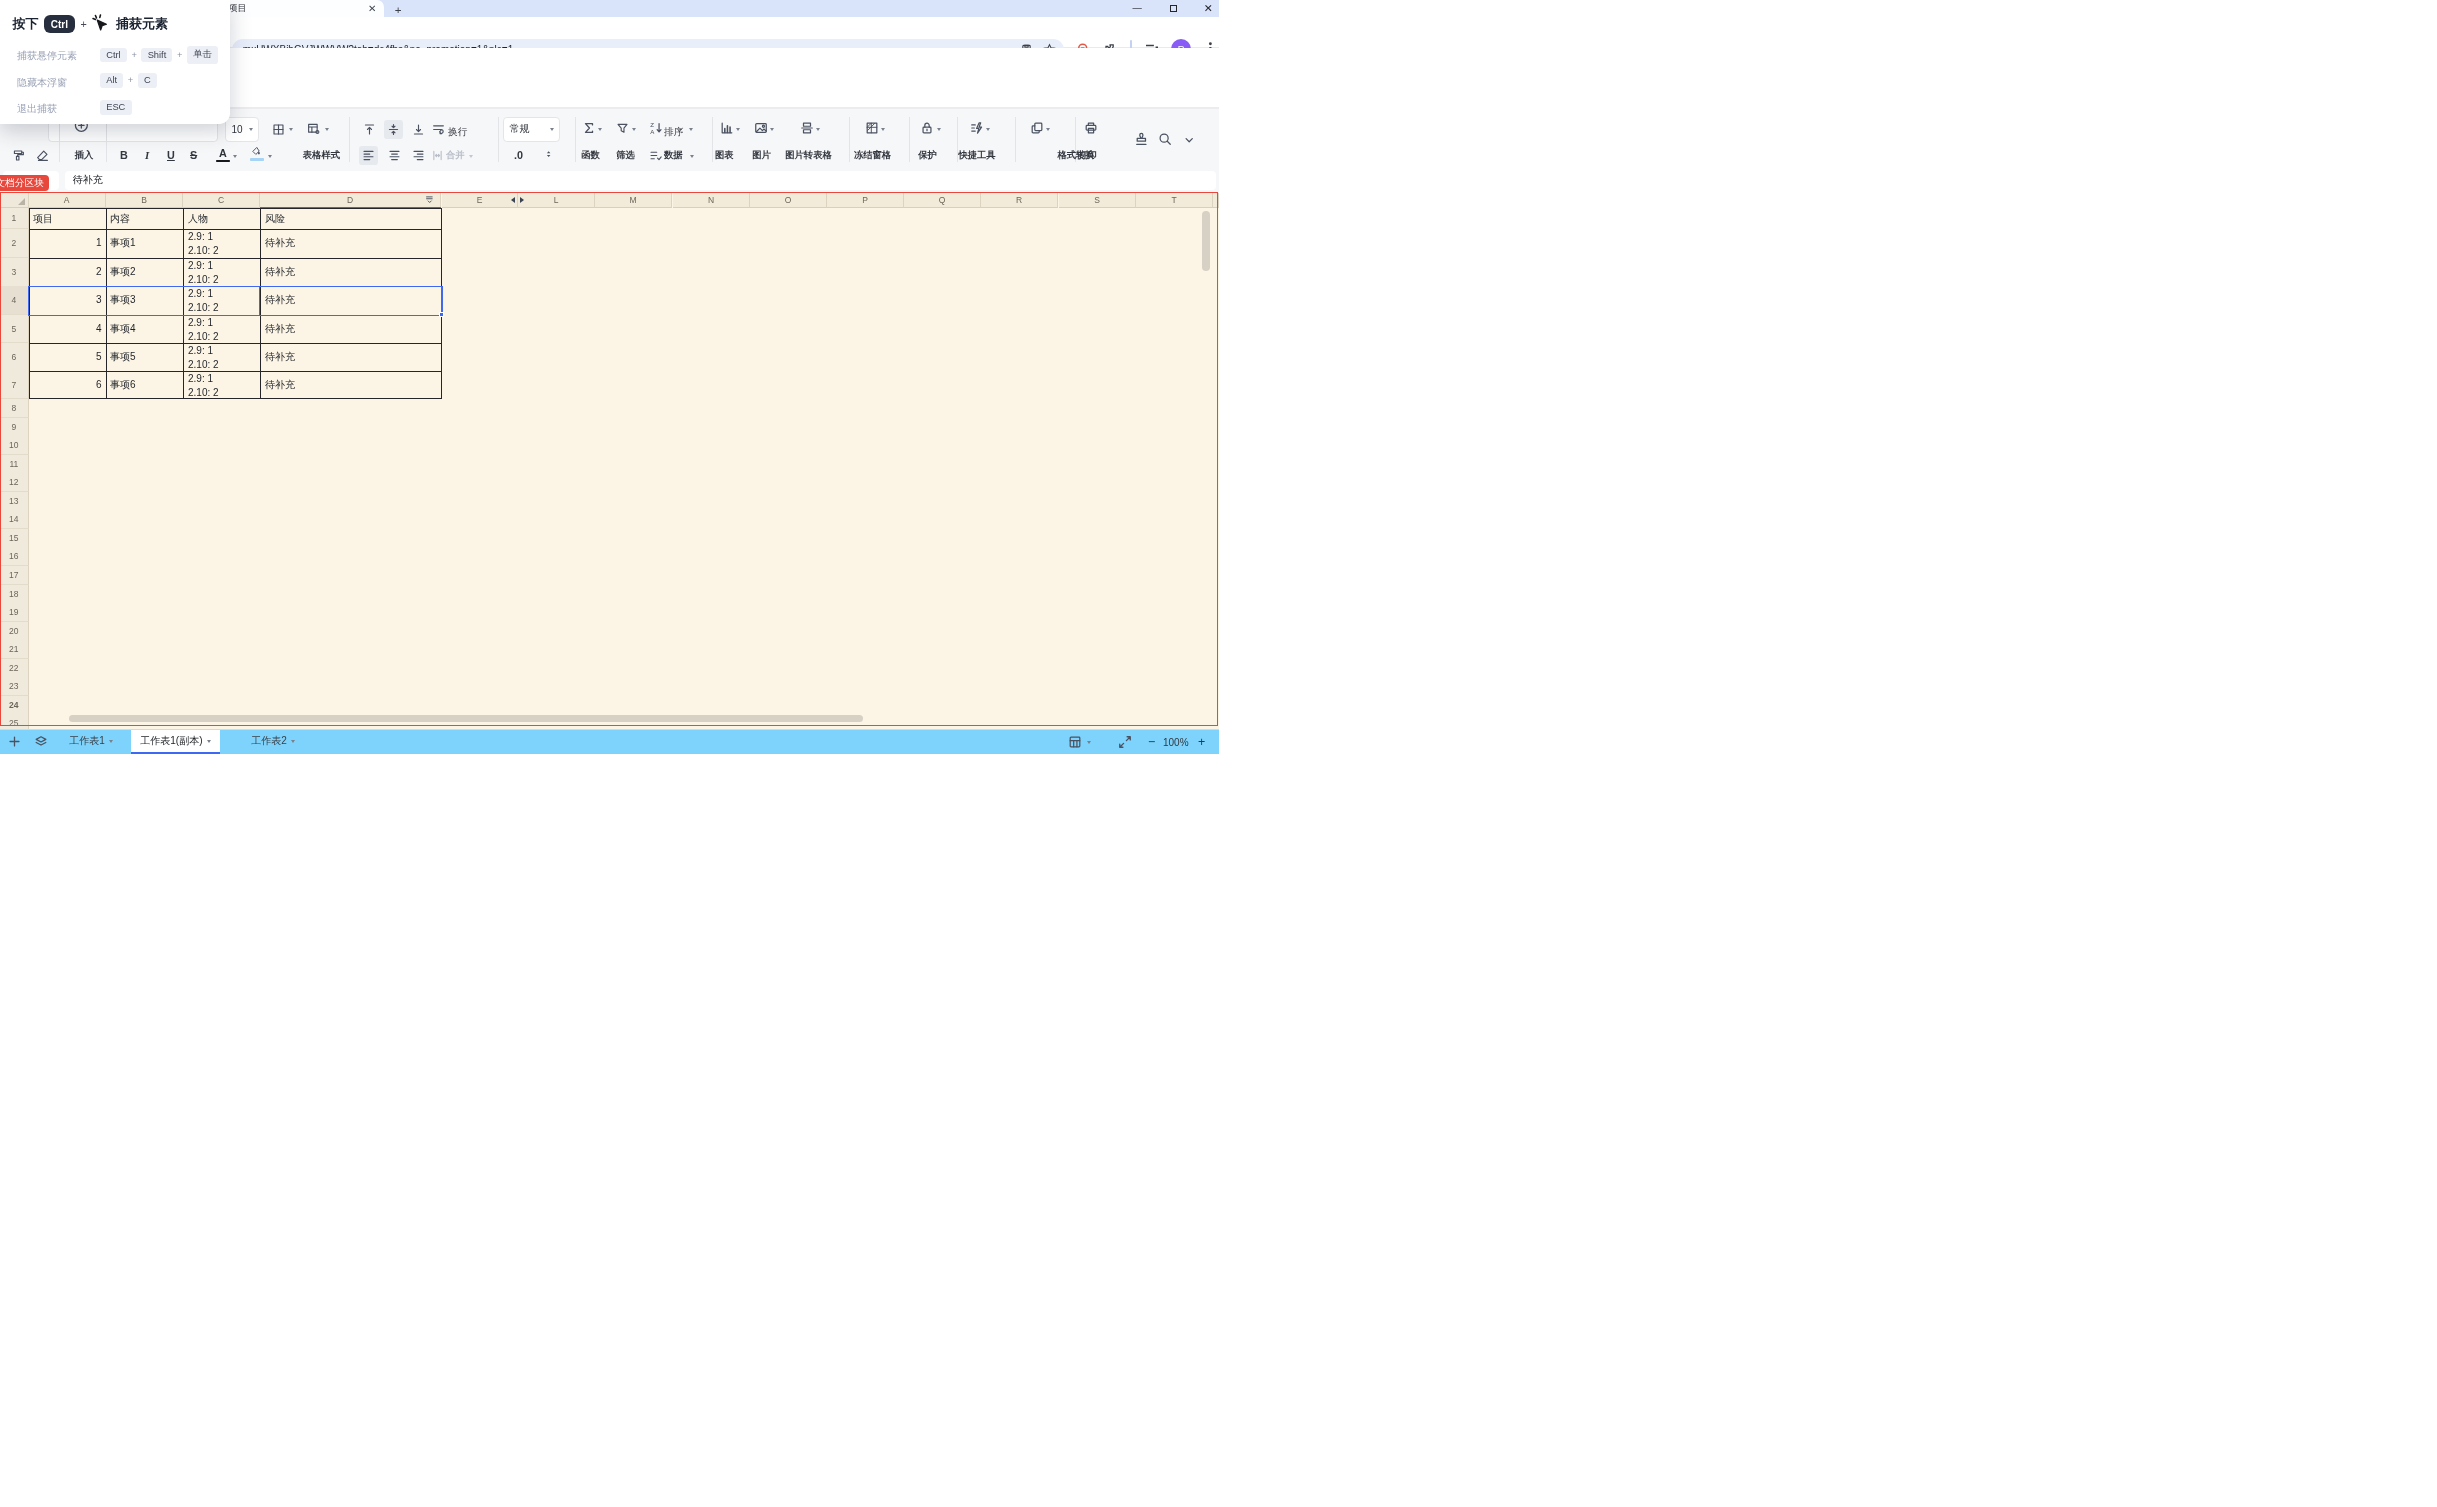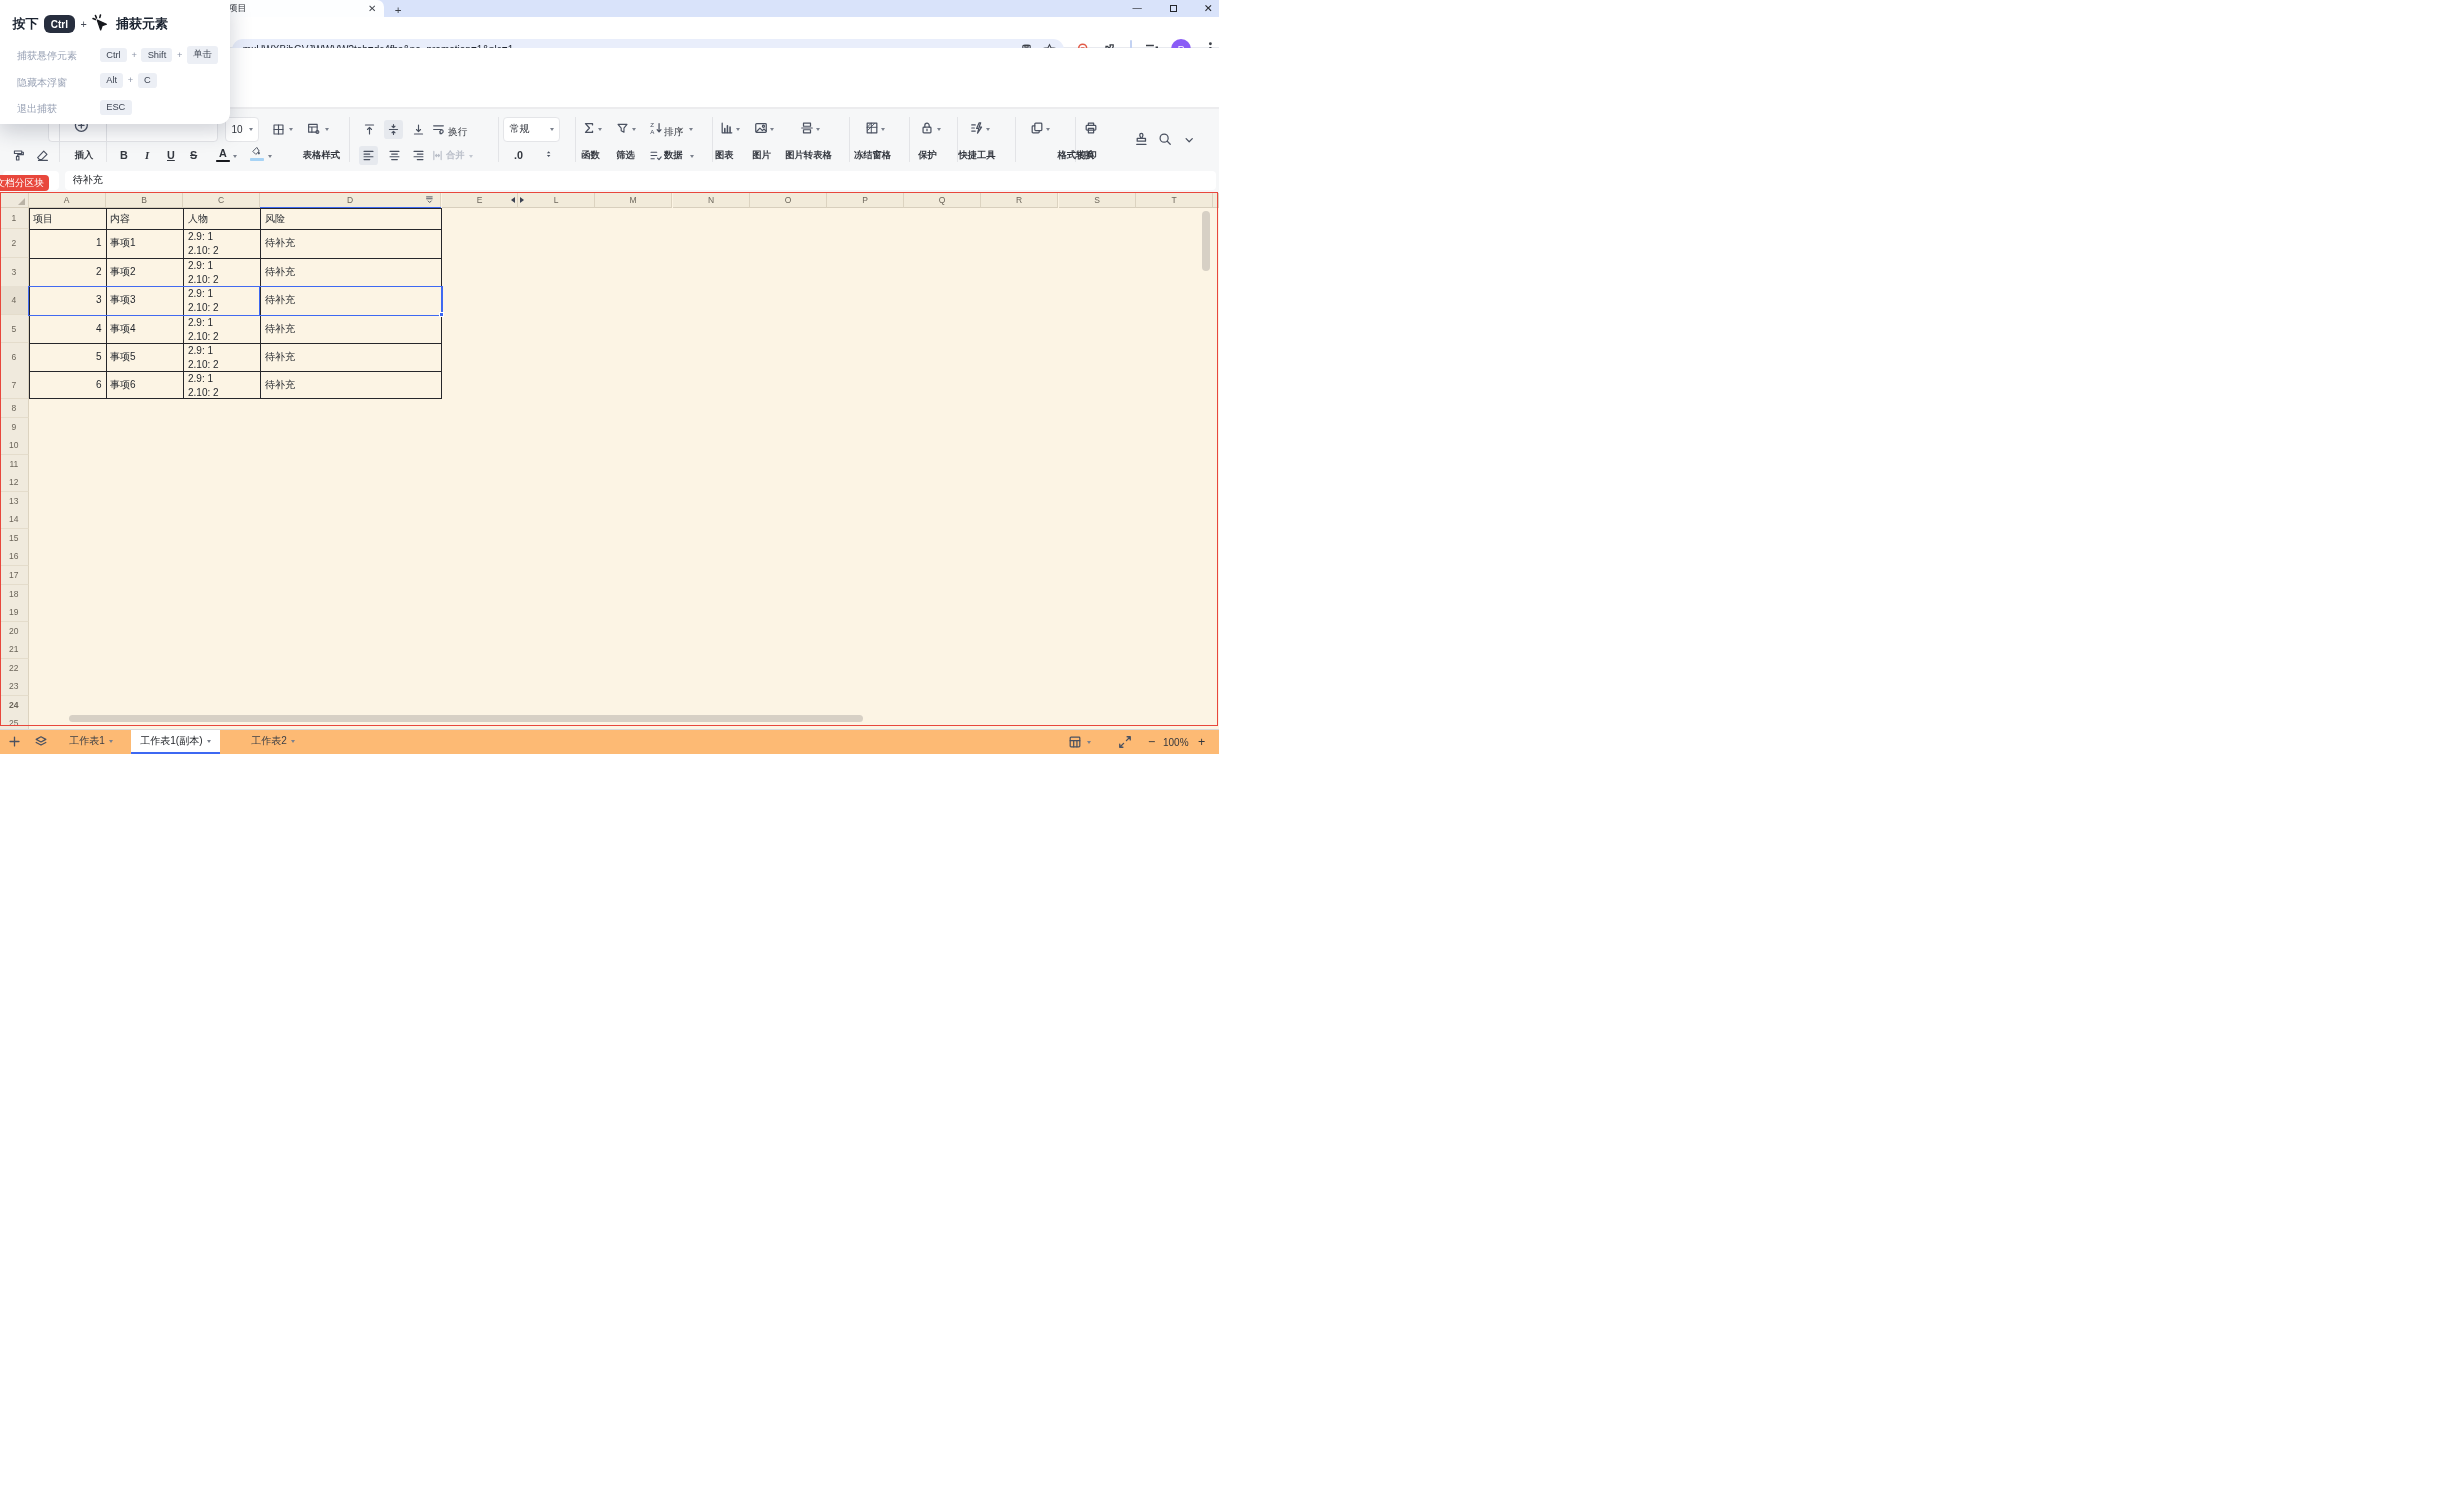--- a/index.html
+++ b/index.html
@@ -61,21 +61,21 @@
   #corner:after { content:""; position:absolute; right:2.3px; bottom:2.3px; border-left:7px solid transparent; border-bottom:7px solid #b9b2a5; }
   .tline { position:absolute; background:#26262a; }
   .cellt { position:absolute; font-size:10px; color:#1f2329; white-space:nowrap; overflow:hidden; }
   #selrange { position:absolute; border:1.2px solid #4169f0; pointer-events:none; z-index:5; }
   #selactive { position:absolute; border:1.9px solid #3d68f2; pointer-events:none; z-index:6; }
   #selhandle { position:absolute; width:5.4px; height:5.4px; background:#3d68f2; border:0.8px solid #fff; z-index:7; }
   #dunderline { position:absolute; background:#3d68f2; z-index:4; }
   .scrollthumb { position:absolute; background:#d7d0c5; border-radius:3.9px; z-index:10; }
 
   
-  #sheetbar { left:0; top:729px; width:1219px; height:25px; background:#fdba74; border-top:0.8px solid #d9d9db; }
+  #sheetbar { left:0; top:729px; width:1219px; height:25px; background:#7dd3fc; border-top:0.8px solid #d9d9db; }
   .sheettab { position:absolute; top:0; height:22.4px; display:flex; align-items:center; gap:4.6px; font-size:10px; color:#3a3e45; padding:0 9.3px; }
   .sheettab.active { background:#fff; color:#1c1f24; }
   .sheettab.active:after { content:""; position:absolute; left:0; right:0; bottom:-1.5px; height:2.3px; background:#3d68f2; }
   #zoomlabel { font-size:10px; color:#33373d; }
 
   
   #overlay { left:0; top:0; width:230px; height:124px; background:#fff; border-radius:0 0 10.8px 0; box-shadow:0 6.2px 21.6px rgba(30,40,70,.22); z-index:50; }
   #ov-title { position:absolute; left:12.4px; top:14px; display:flex; align-items:center; gap:5.4px; }
   #ov-title .big { font-size:13px; font-weight:bold; color:#1b2330; }
   #ov-ctrlkey { background:#272e3e; color:#fff; font-size:10px; font-weight:bold; border-radius:6.2px; padding:3.1px 7px; }

